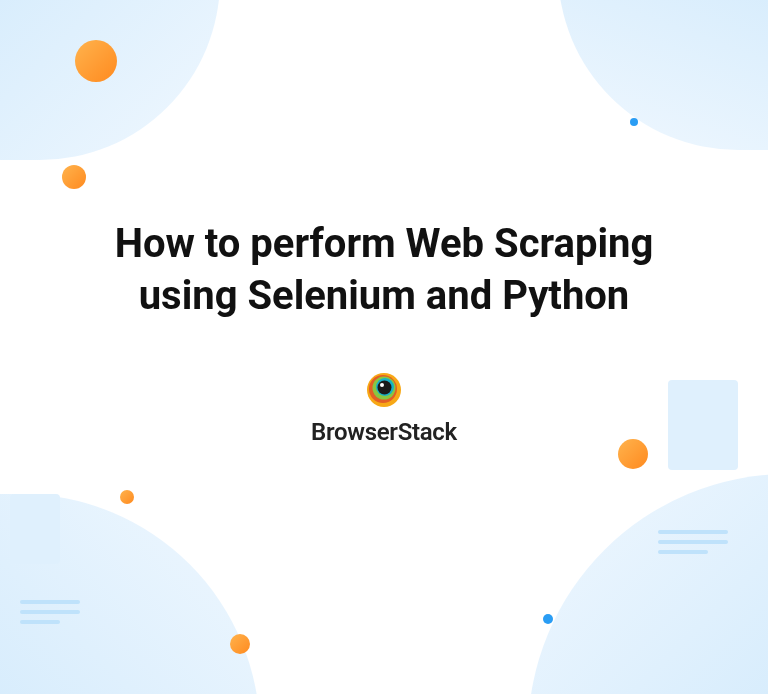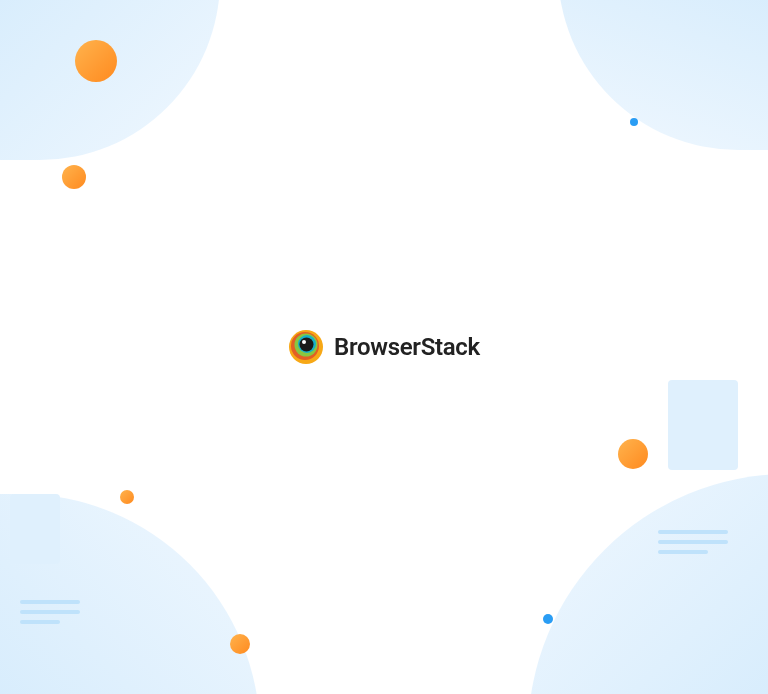--- a/index.html
+++ b/index.html
@@ -73,20 +73,21 @@
       text-align: center;
       line-height: 1.3;
       max-width: 560px;
       margin-bottom: 50px;
       margin-top: -30px;
     }
     .brand {
       display: flex;
       align-items: center;
       gap: 10px;
+      flex-direction: column;
     }
     .brand-logo {
       width: 36px;
       height: 36px;
     }
     .brand-text {
       font-size: 24px;
       font-weight: 600;
       color: #222;
       letter-spacing: -0.3px;
@@ -133,20 +134,21 @@
 
 <div class="dot dot-orange" style="left:75px; top:40px; width:42px; height:42px;"></div>
 <div class="dot dot-orange" style="left:62px; top:165px; width:24px; height:24px;"></div>
 <div class="dot dot-orange" style="right:120px; bottom:225px; width:30px; height:30px;"></div>
 <div class="dot dot-orange" style="left:120px; bottom:190px; width:14px; height:14px;"></div>
 <div class="dot dot-orange" style="left:230px; bottom:40px; width:20px; height:20px;"></div>
 <div class="dot dot-blue-sm" style="right:130px; top:118px; width:8px; height:8px;"></div>
 <div class="dot dot-blue-sm" style="right:215px; bottom:70px; width:10px; height:10px;"></div>
 
 <div class="content">
+  <h1 class="title">How to perform Web Scraping using Selenium and Python</h1>
   <div class="brand">
     <span class="brand-logo">
       <svg viewBox="0 0 36 36" width="36" height="36">
         <circle cx="18" cy="18" r="17" fill="#f7a816"></circle>
         <circle cx="17" cy="17" r="14" fill="#e25f25"></circle>
         <circle cx="18" cy="16" r="11.5" fill="#8ac640"></circle>
         <circle cx="19" cy="15" r="9" fill="#17b1c8"></circle>
         <circle cx="18.5" cy="15.5" r="7" fill="#1a1a1a"></circle>
         <circle cx="16" cy="13" r="2" fill="#ffffff"></circle>
       </svg>

